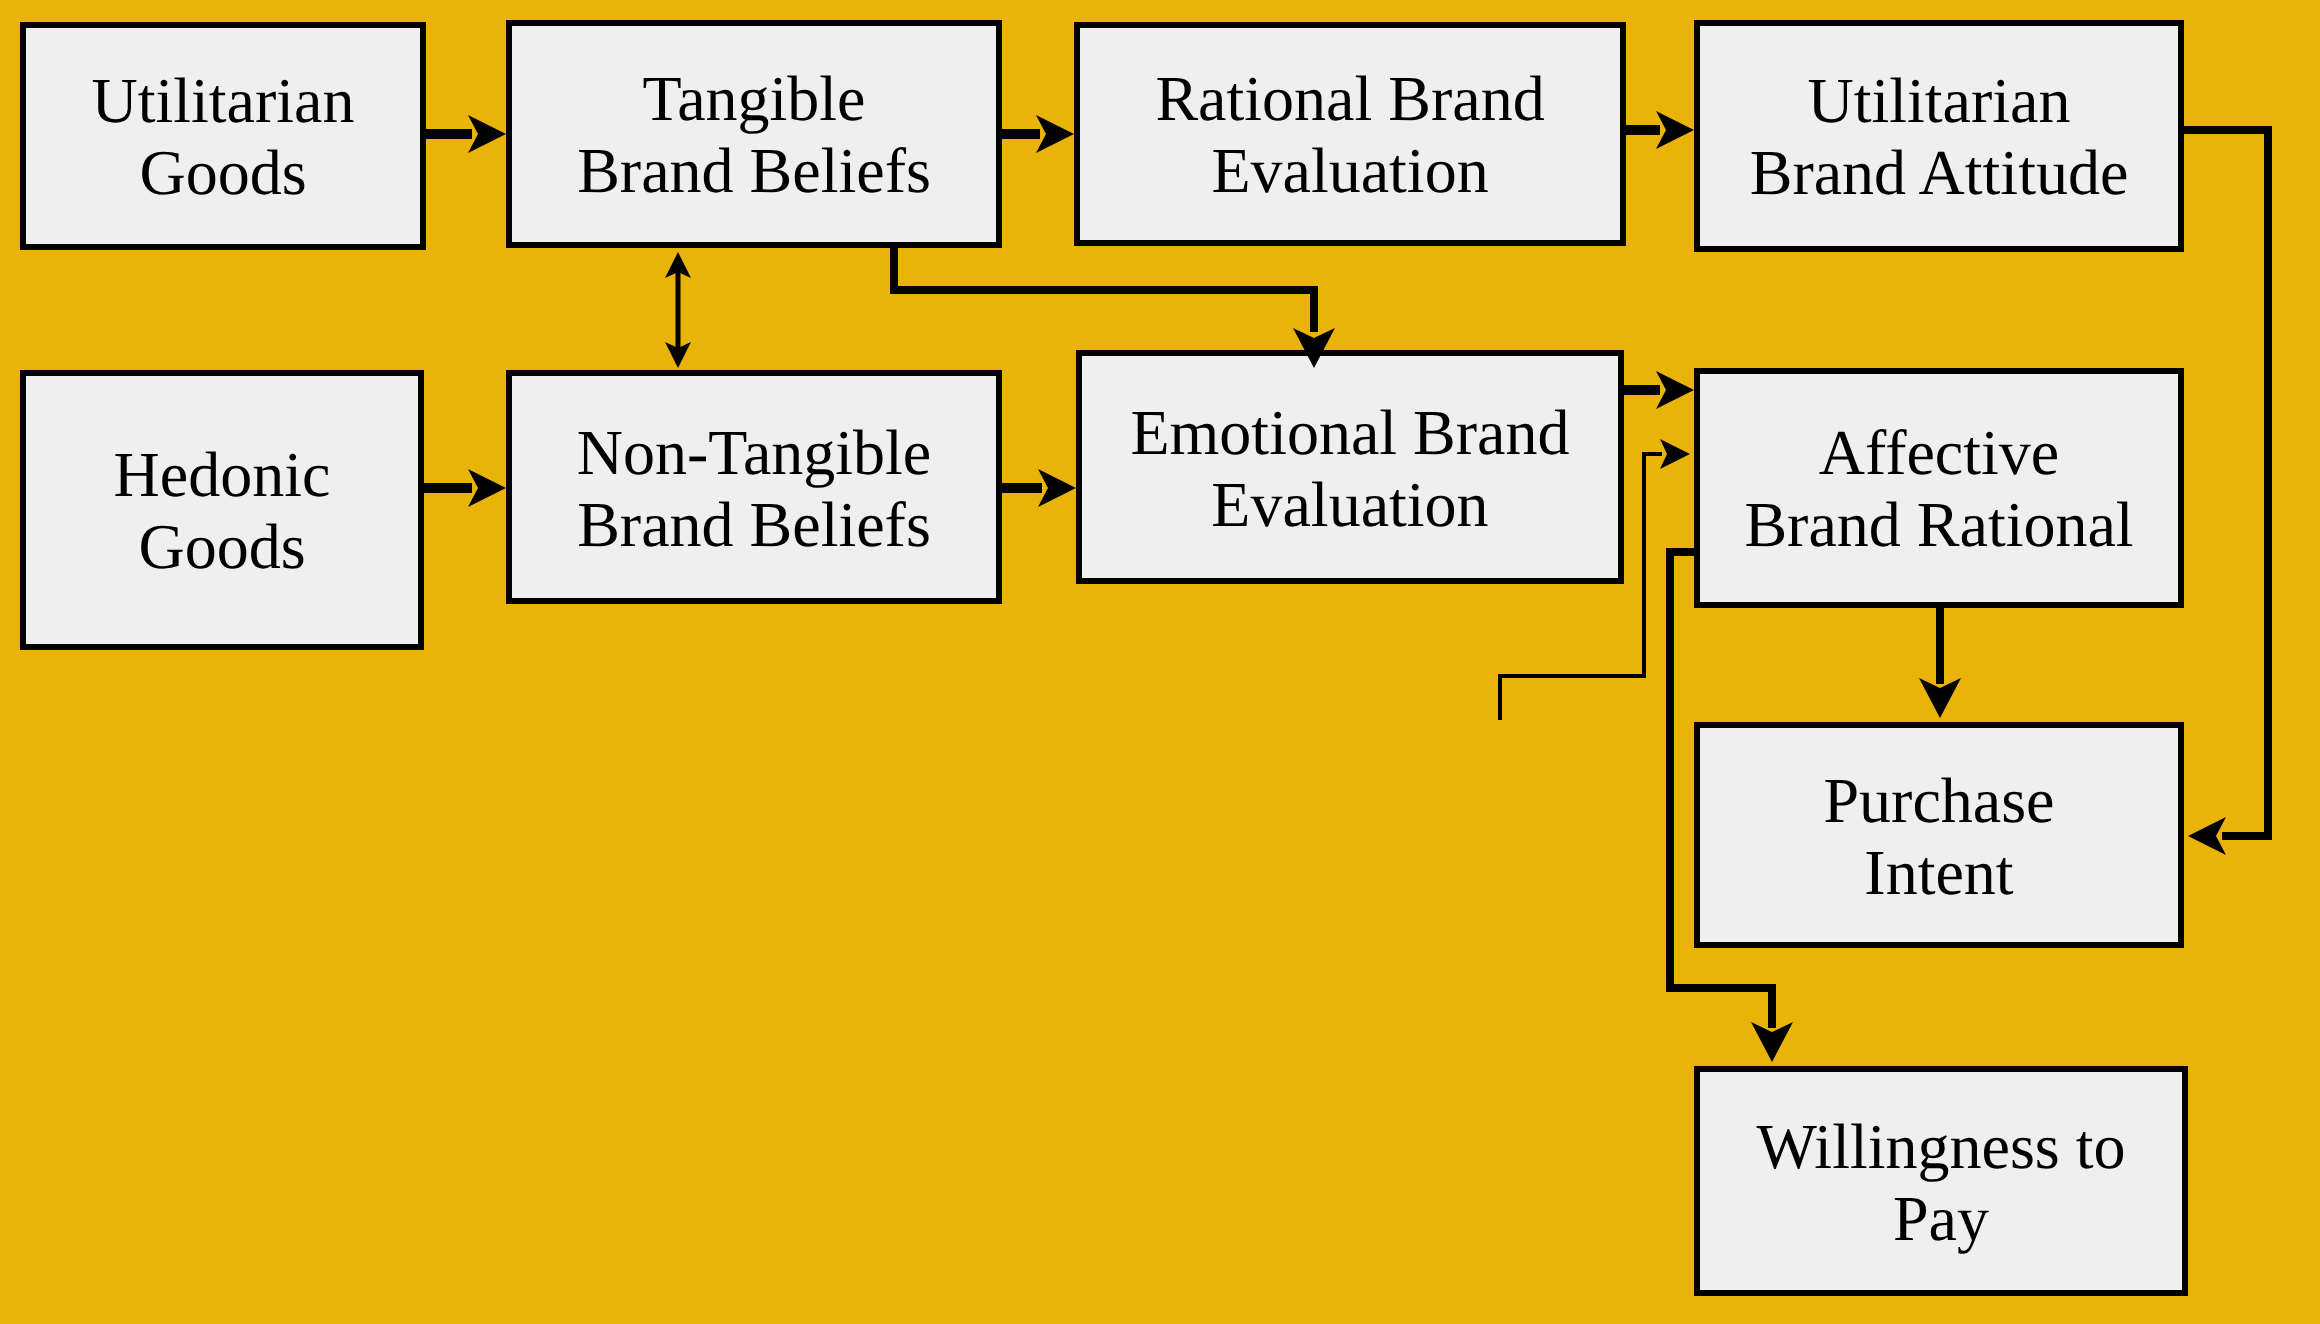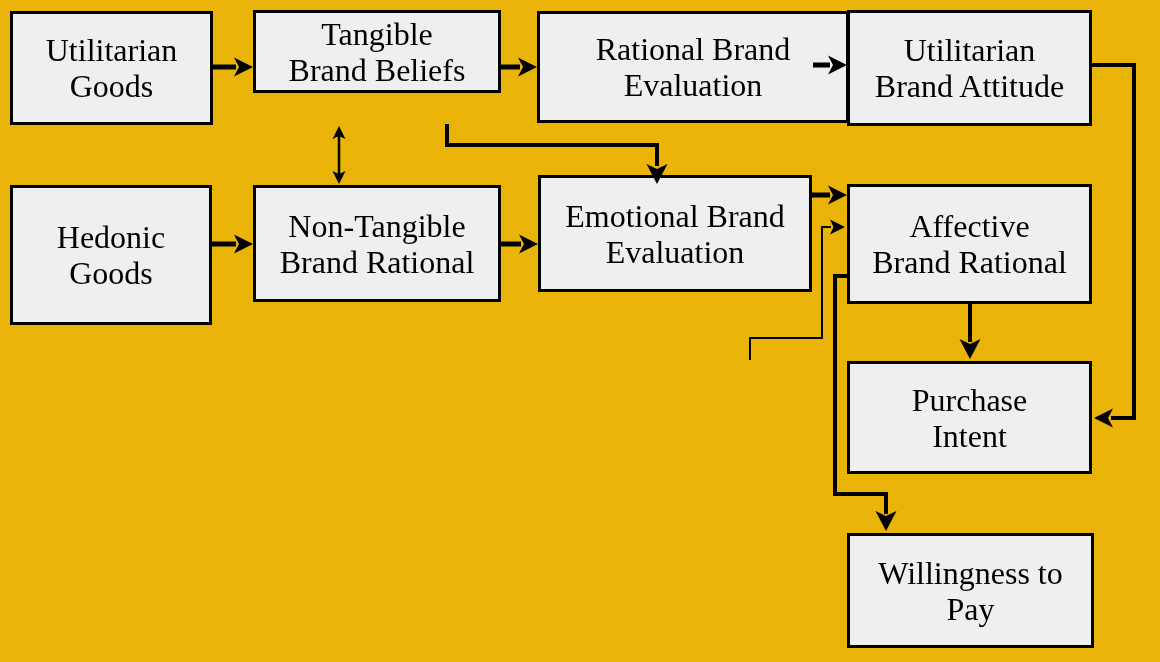--- a/index.html
+++ b/index.html
@@ -44,31 +44,31 @@
   .w25 { stroke-width: 2.5; }
   .w2 { stroke-width: 2; }
 </style>
 </head>
 <body>
 
 <div class="canvas">
 
   <div class="box" style="left:10px;  top:11px;  width:203px; height:114px">Utilitarian
 Goods</div>
-  <div class="box" style="left:253px; top:10px;  width:248px; height:83px">Tangible
+  <div class="box" style="left:253px; top:10px;  width:248px; height:114px">Tangible
 Brand Beliefs</div>
-  <div class="box" style="left:537px; top:11px;  width:312px; height:112px">Rational Brand
+  <div class="box" style="left:537px; top:11px;  width:276px; height:112px">Rational Brand
 Evaluation</div>
   <div class="box" style="left:847px; top:10px;  width:245px; height:116px">Utilitarian
 Brand Attitude</div>
 
   <div class="box" style="left:10px;  top:185px; width:202px; height:140px">Hedonic
 Goods</div>
   <div class="box" style="left:253px; top:185px; width:248px; height:117px">Non-Tangible
-Brand Rational</div>
+Brand Beliefs</div>
   <div class="box" style="left:538px; top:175px; width:274px; height:117px">Emotional Brand
 Evaluation</div>
   <div class="box" style="left:847px; top:184px; width:245px; height:120px">Affective
 Brand Rational</div>
 
   <div class="box" style="left:847px; top:361px; width:245px; height:113px">Purchase
 Intent</div>
 
   <div class="box" style="left:847px; top:533px; width:247px; height:115px">Willingness to
 Pay</div>

